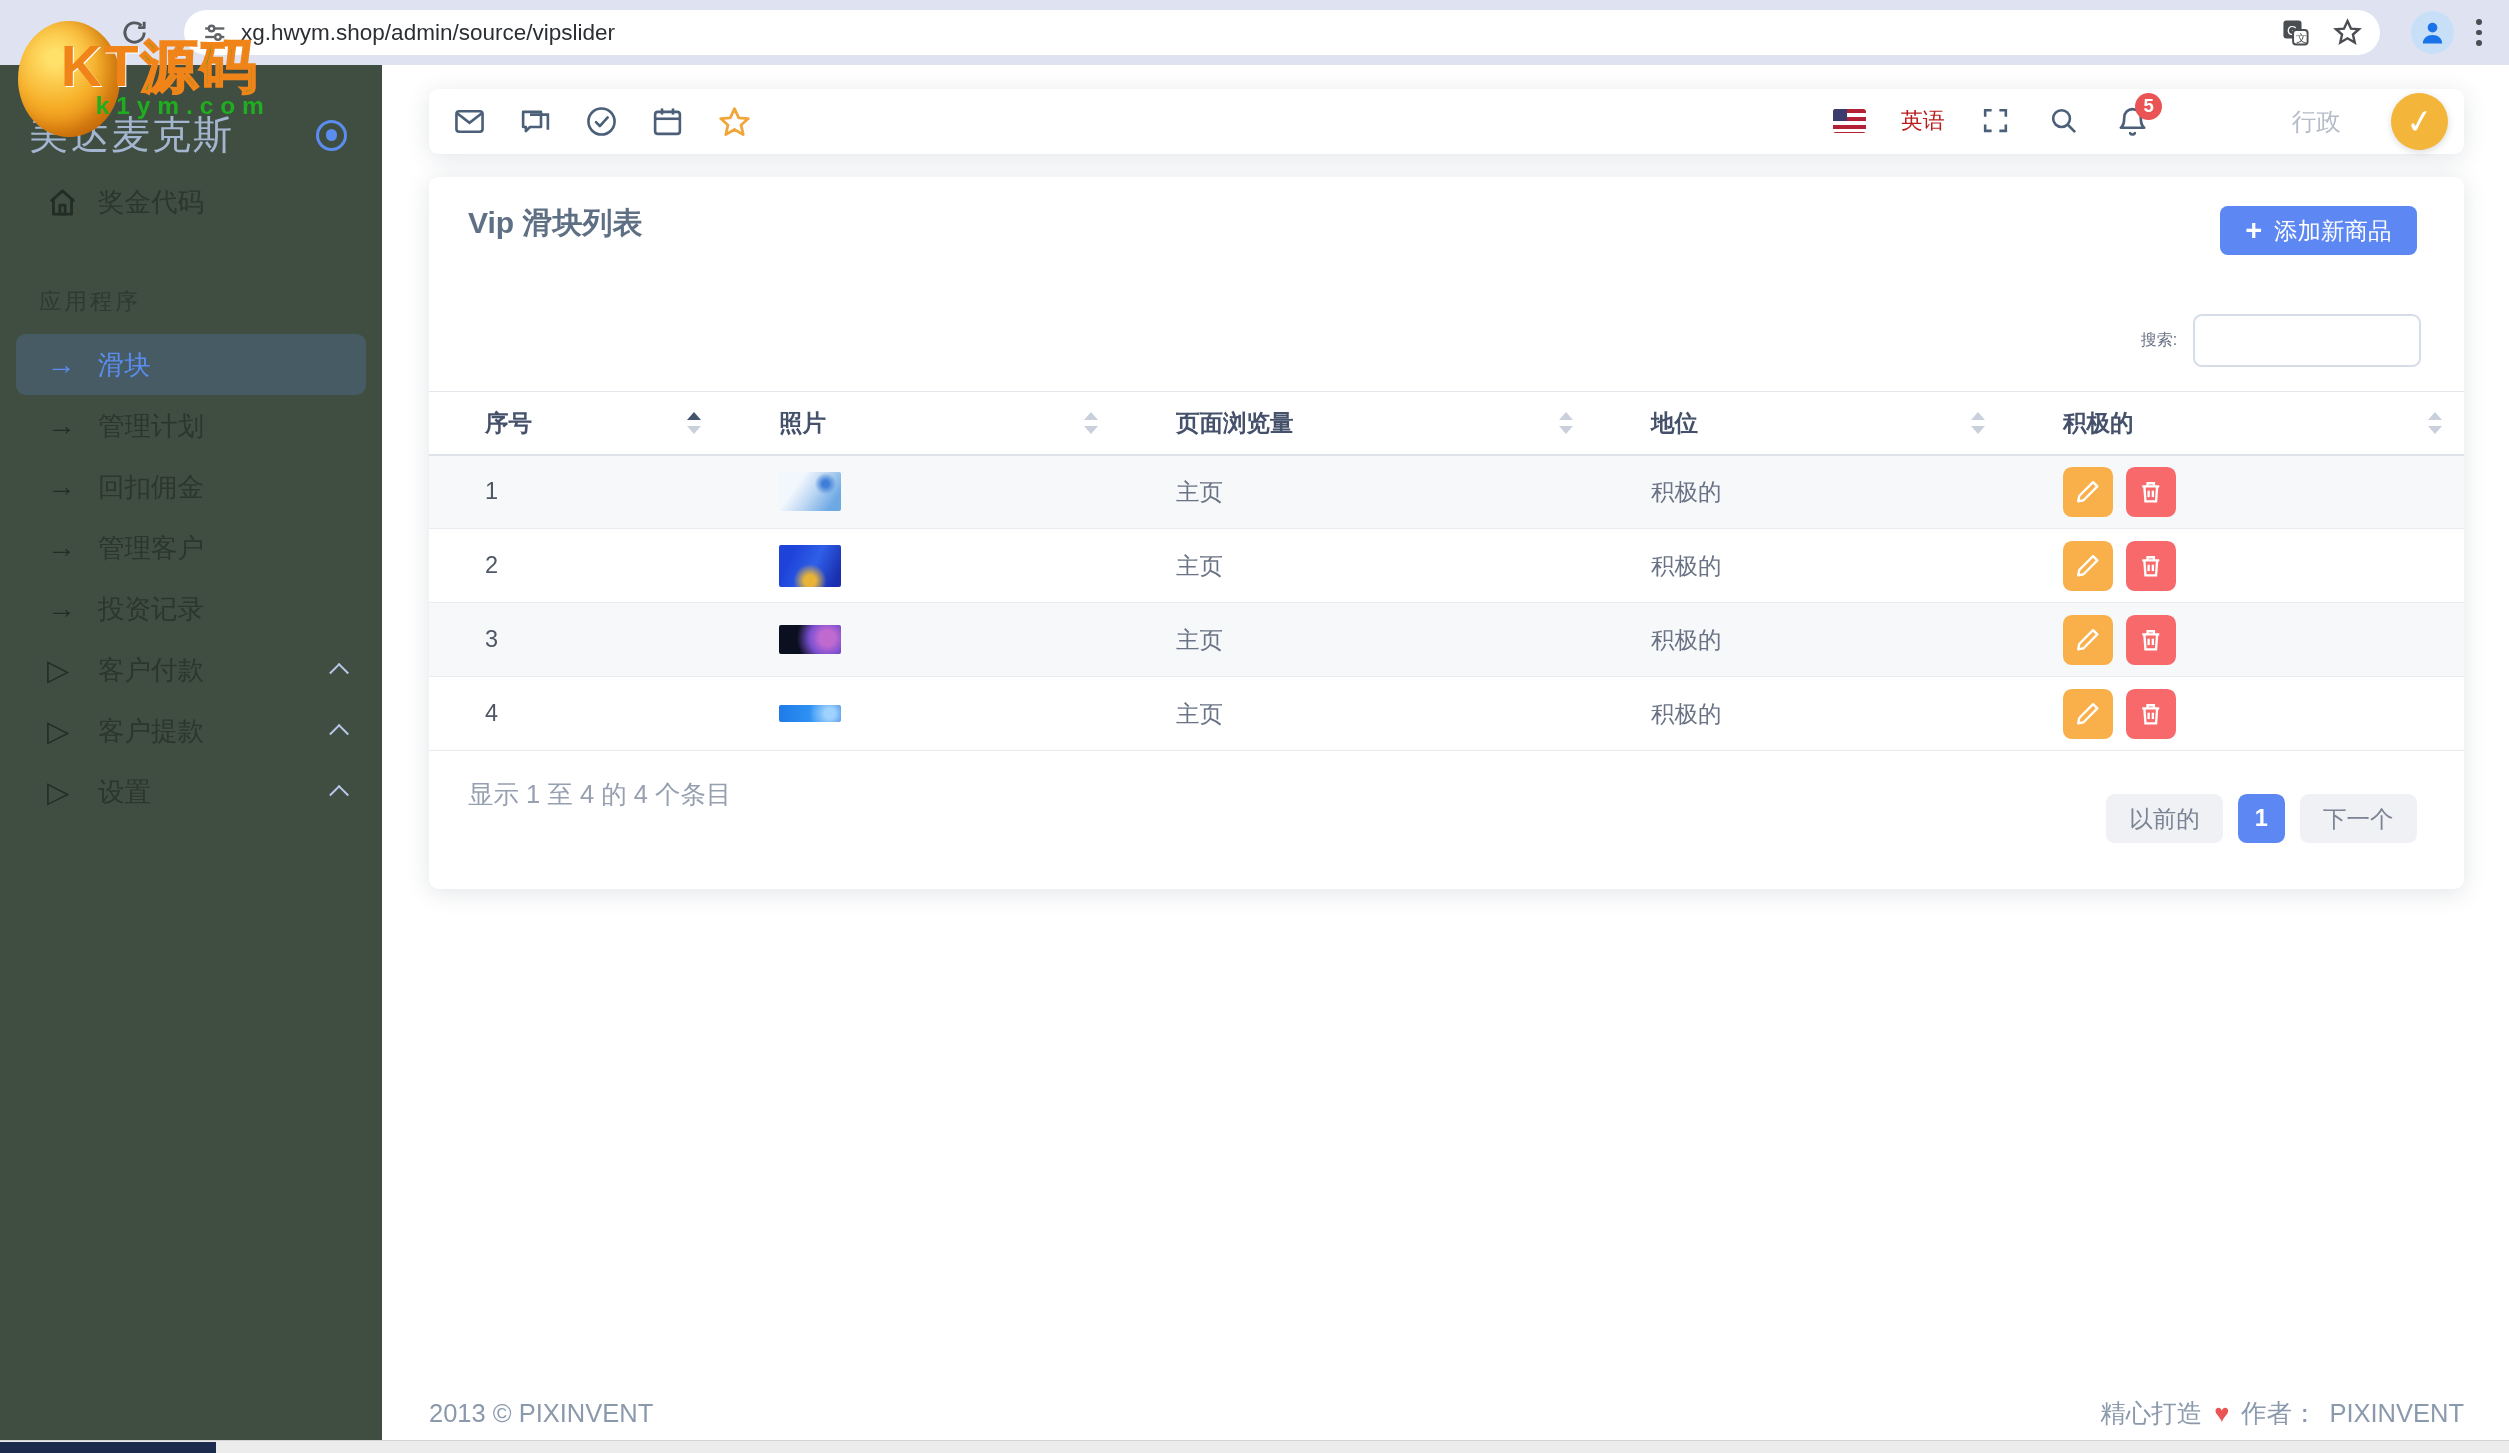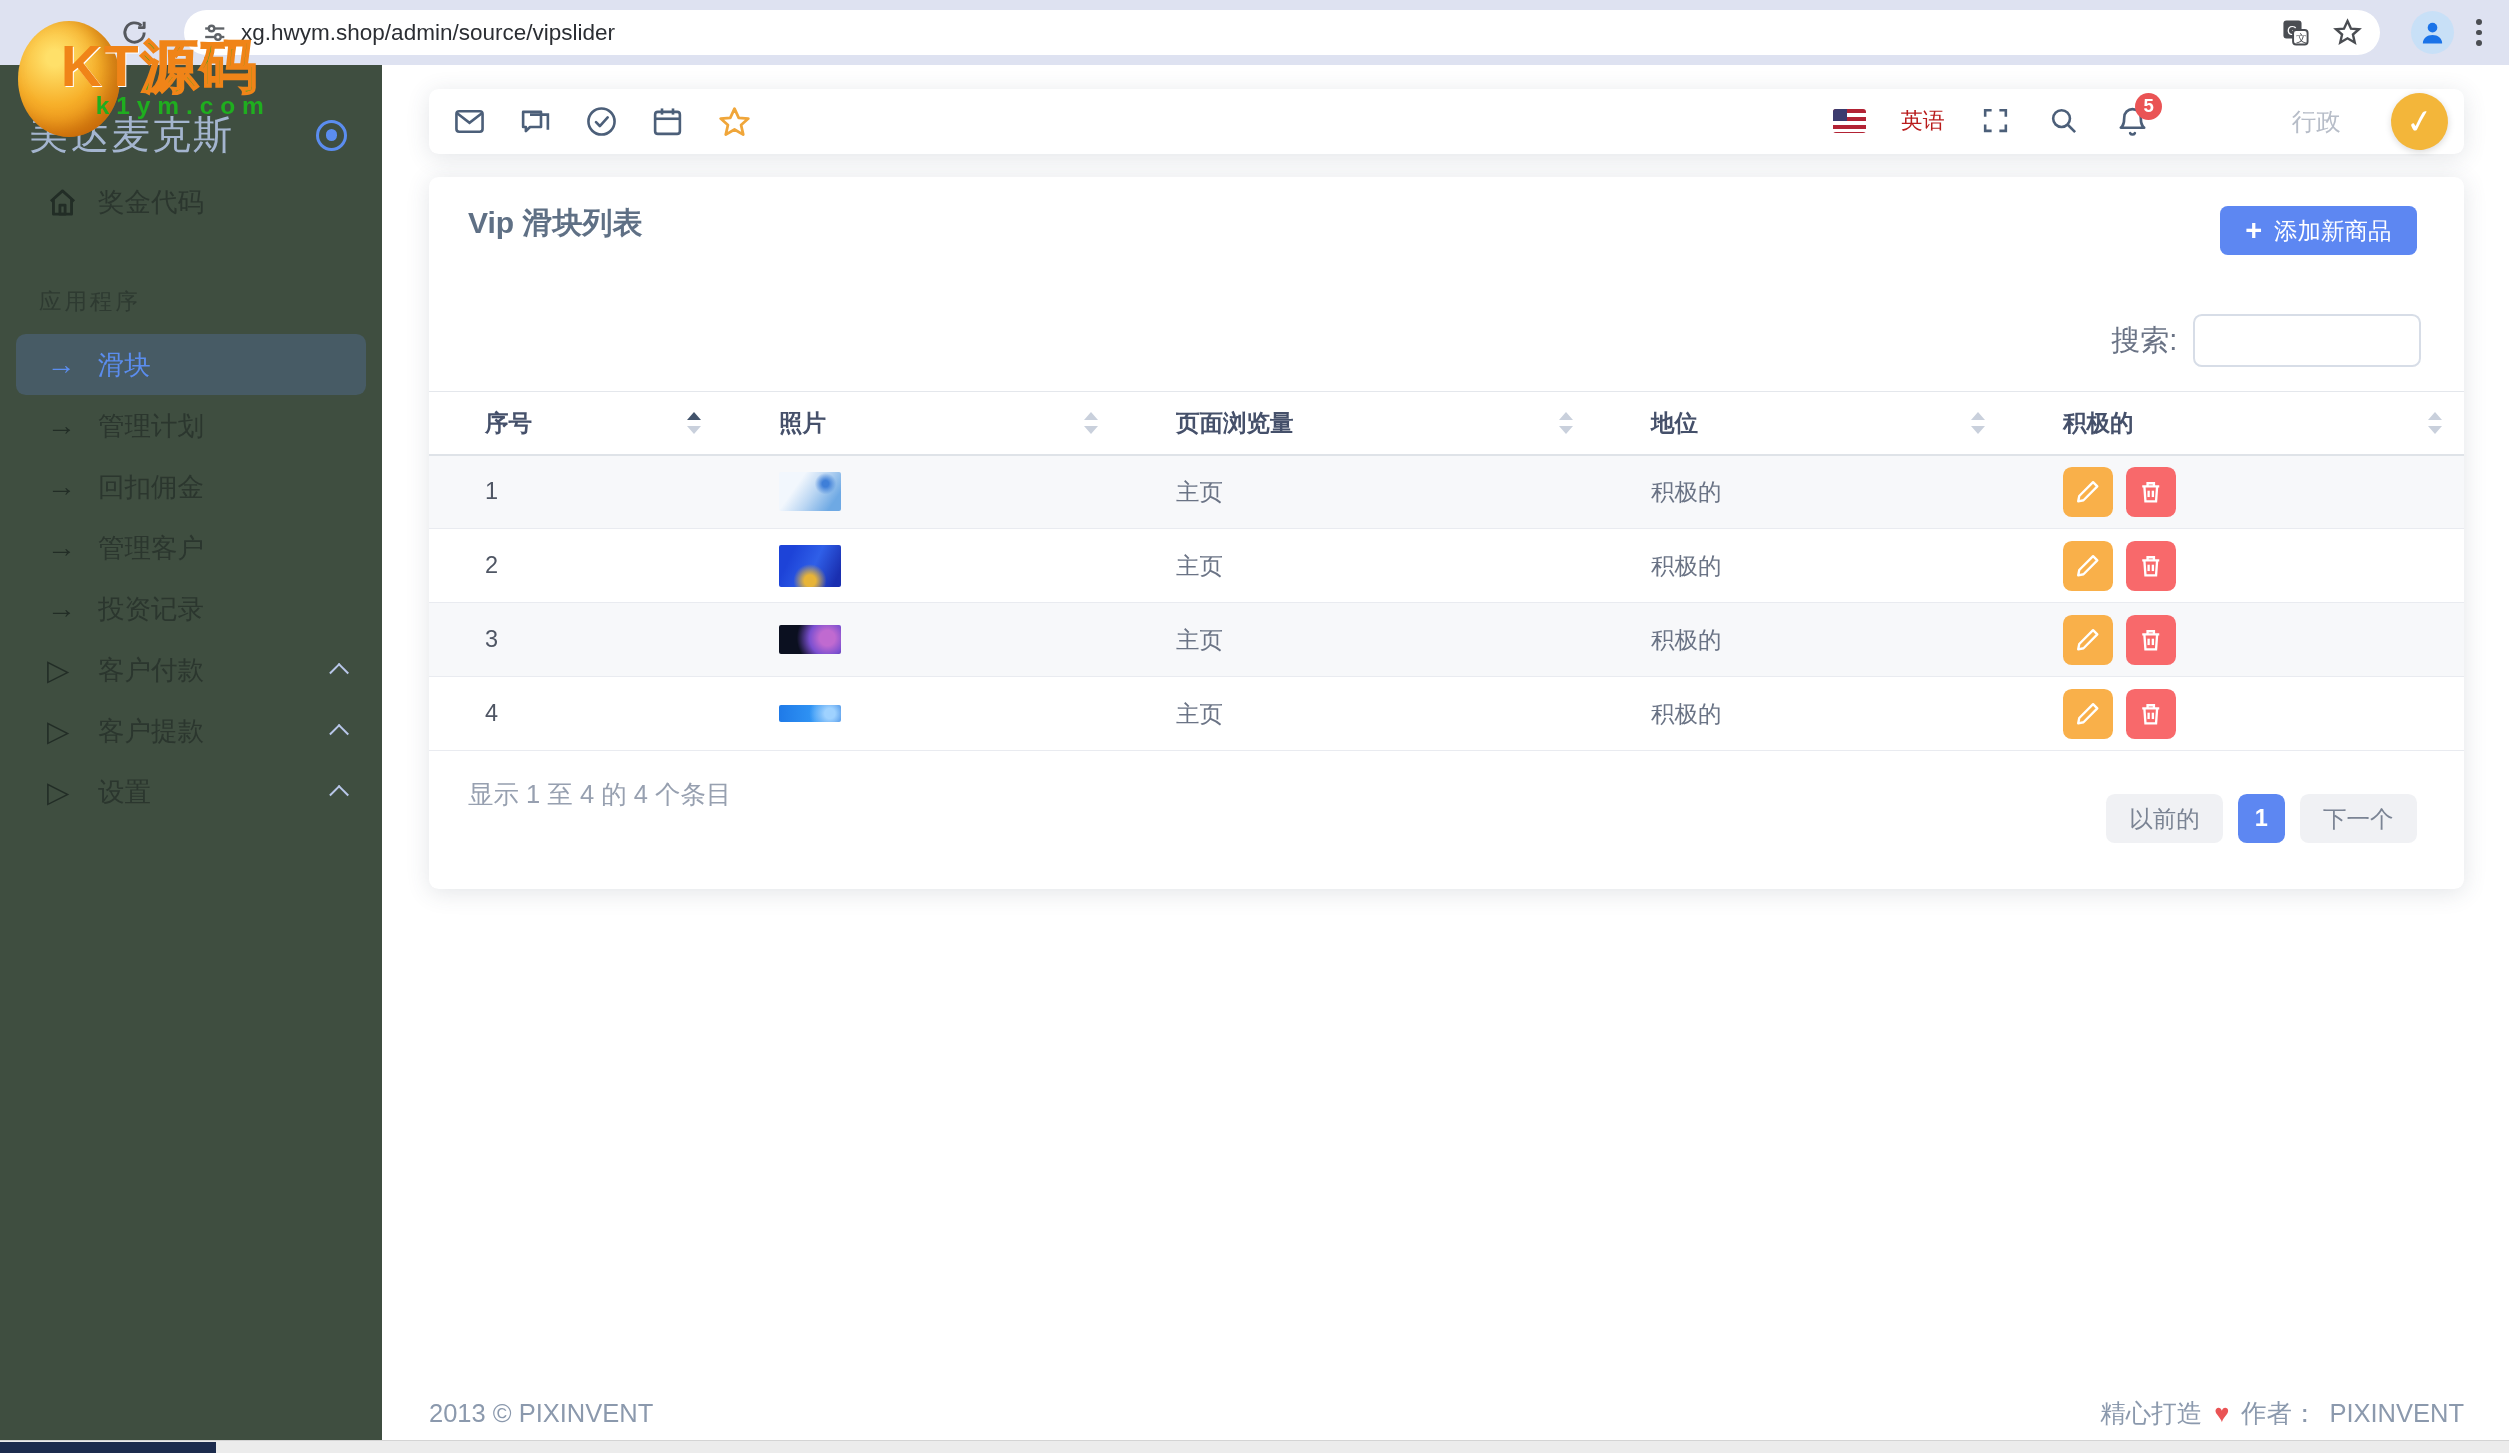--- a/index.html
+++ b/index.html
@@ -84,21 +84,21 @@
   .btn-group .gbtn { min-width:114px; height:42px; background:#4d6076; color:#fff;
     font-size:23.5px; font-weight:bold; border:none; cursor:pointer; padding:0 29px;
     border-right:1px solid #5d7088; display:flex; align-items:center; justify-content:center;
     font-family:inherit; }
   .btn-group .gbtn:last-child { border-right:none; }
   .add-btn { position:absolute; right:47px; top:29px; height:49px; background:#5d87f2;
     color:#fff; border:none; border-radius:7.8px; font-size:23.5px; padding:0 25.5px;
     display:flex; align-items:center; gap:11.8px; cursor:pointer; font-family:inherit; }
   .add-btn .plus { font-size:29px; font-weight:bold; line-height:1; }
   .search-row { position:absolute; right:43px; top:137px; display:flex; align-items:center; }
-  .search-lbl { font-size:29px; color:#6a7385; margin-right:15.7px;margin-left:40px; }
+  .search-lbl { font-size:16px; color:#6a7385; margin-right:15.7px;margin-left:40px; }
   .search-input { width:228px; height:53px; border:2px solid #d7dde7; border-radius:8.8px;
     font-size:23.5px; padding:0 13.7px; outline:none; font-family:inherit; }
 
   
   table { position:absolute; top:214px; left:0; width:100%; border-collapse:collapse; }
   th { text-align:left; font-size:23.5px; color:#45506a; font-weight:bold;
     height:63px; border-top:1px solid #e4e7ec; border-bottom:2px solid #dfe3e8;
     padding-left:56px; position:relative; cursor:pointer; }
   td { height:74px; font-size:23.5px; color:#6a7385; padding-left:56px;
     border-bottom:1px solid #e9ebf0; }

